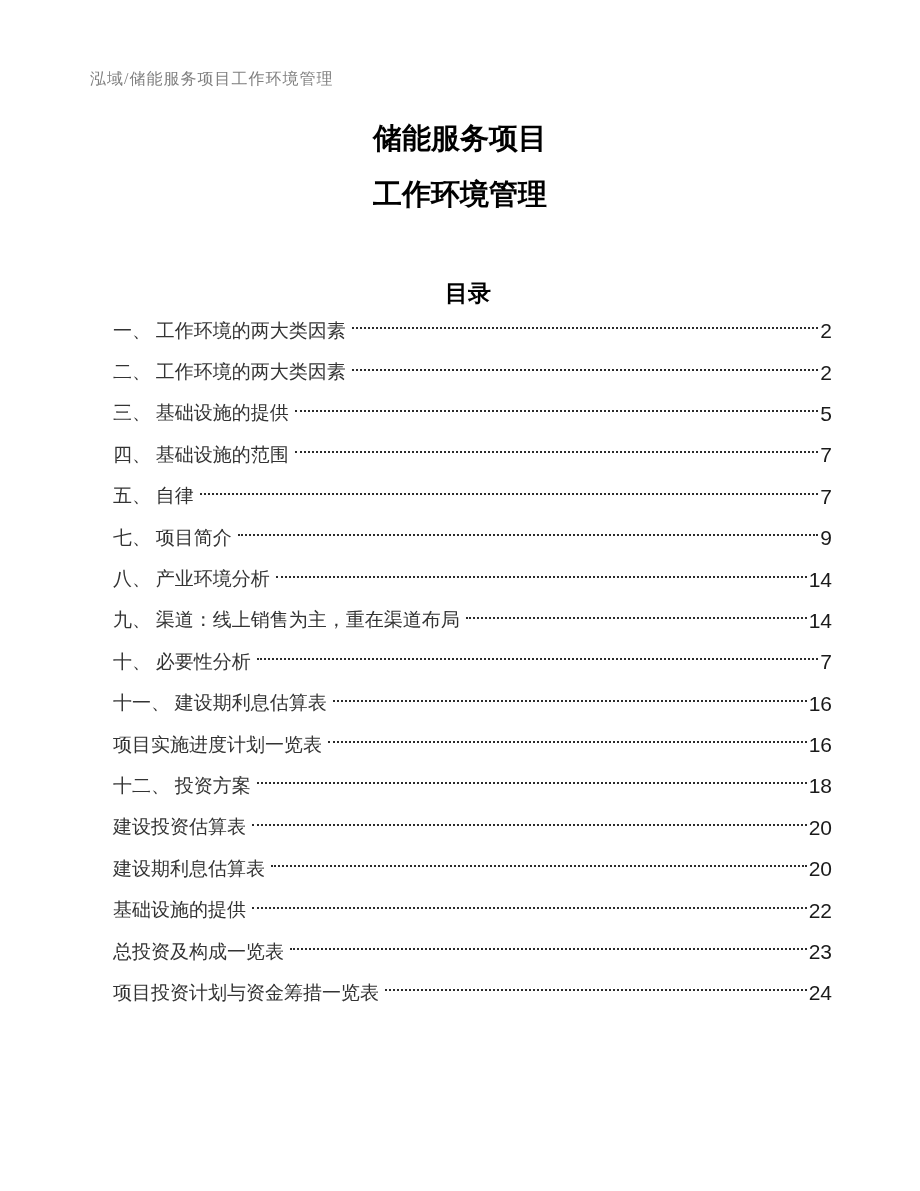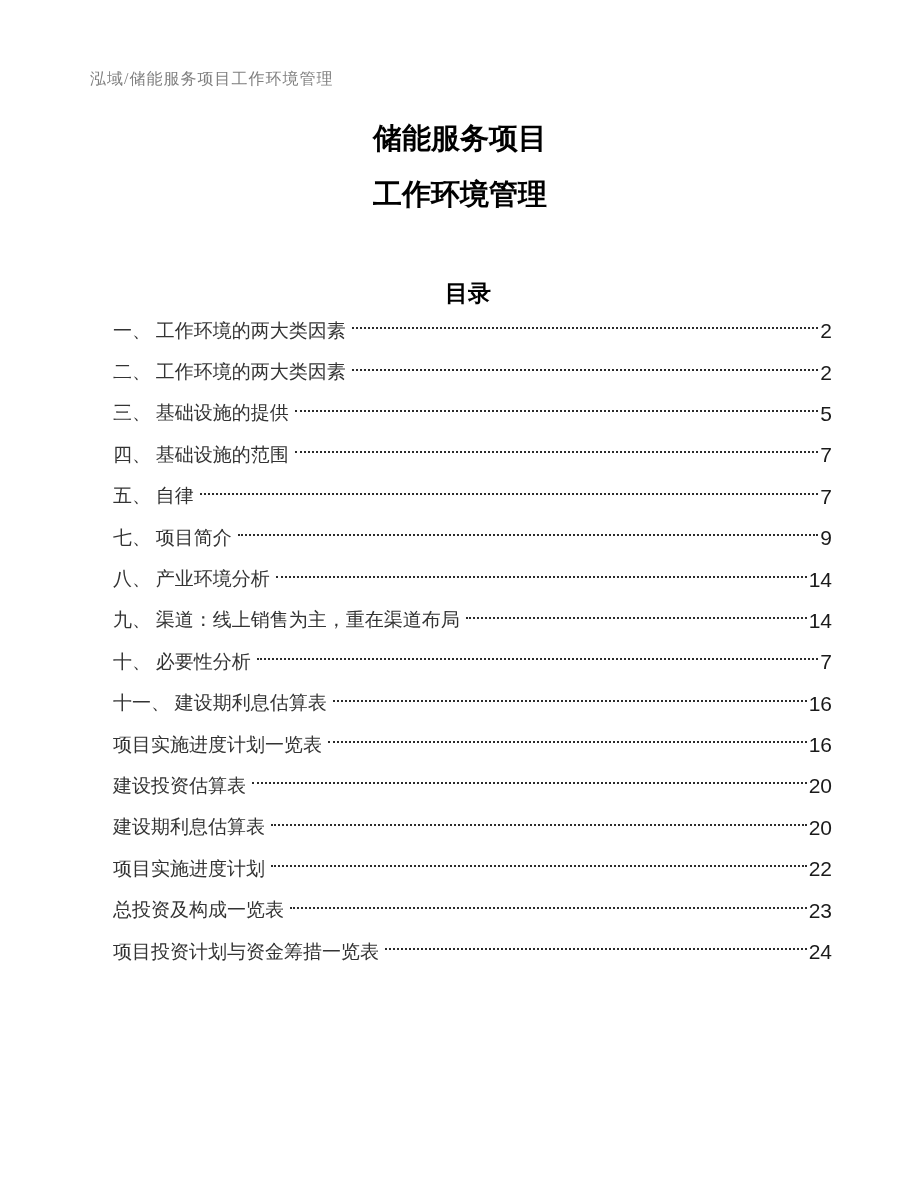--- a/index.html
+++ b/index.html
@@ -158,35 +158,40 @@
     <span class="toc-dots"></span>
     <span class="toc-page">16</span>
   </div>
 
   <div class="toc-row">
     <span class="toc-label">项目实施进度计划一览表</span>
     <span class="toc-dots"></span>
     <span class="toc-page">16</span>
   </div>
 
+  <div class="toc-row">
+    <span class="toc-label">十二、 投资方案</span>
+    <span class="toc-dots"></span>
+    <span class="toc-page">18</span>
+  </div>
 
   <div class="toc-row">
     <span class="toc-label">建设投资估算表</span>
     <span class="toc-dots"></span>
     <span class="toc-page">20</span>
   </div>
 
   <div class="toc-row">
     <span class="toc-label">建设期利息估算表</span>
     <span class="toc-dots"></span>
     <span class="toc-page">20</span>
   </div>
 
   <div class="toc-row">
-    <span class="toc-label">项目实施进度计划</span>
+    <span class="toc-label">基础设施的提供</span>
     <span class="toc-dots"></span>
     <span class="toc-page">22</span>
   </div>
 
   <div class="toc-row">
     <span class="toc-label">总投资及构成一览表</span>
     <span class="toc-dots"></span>
     <span class="toc-page">23</span>
   </div>
 

